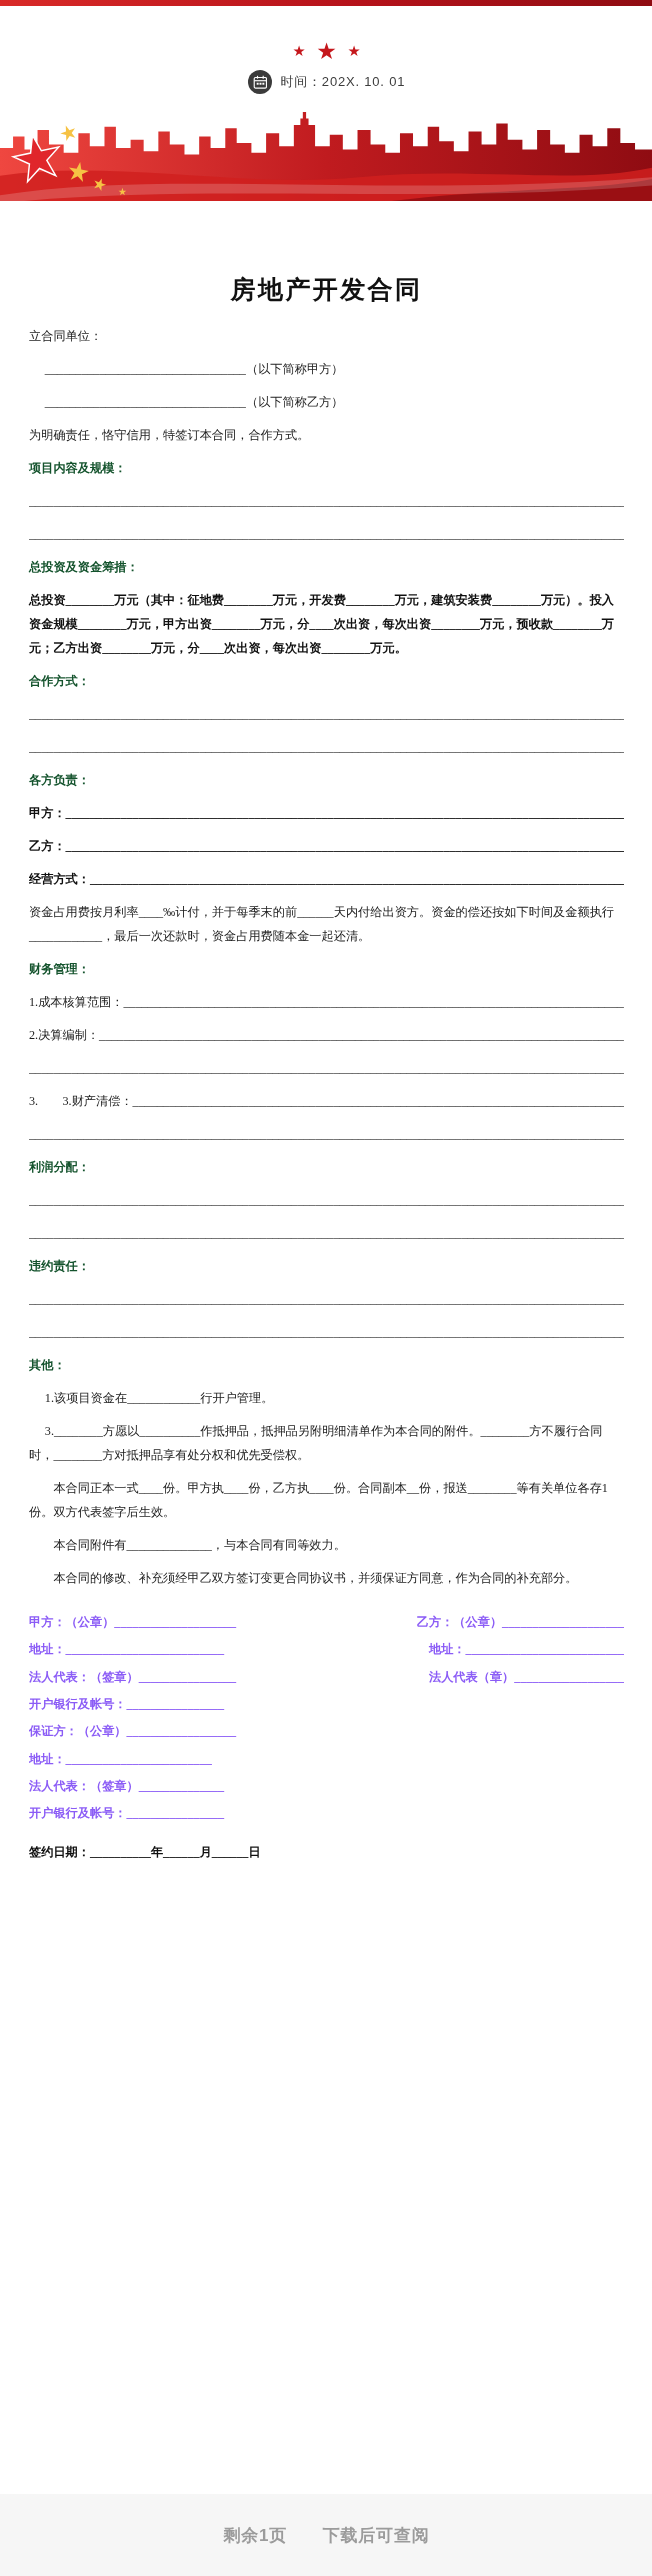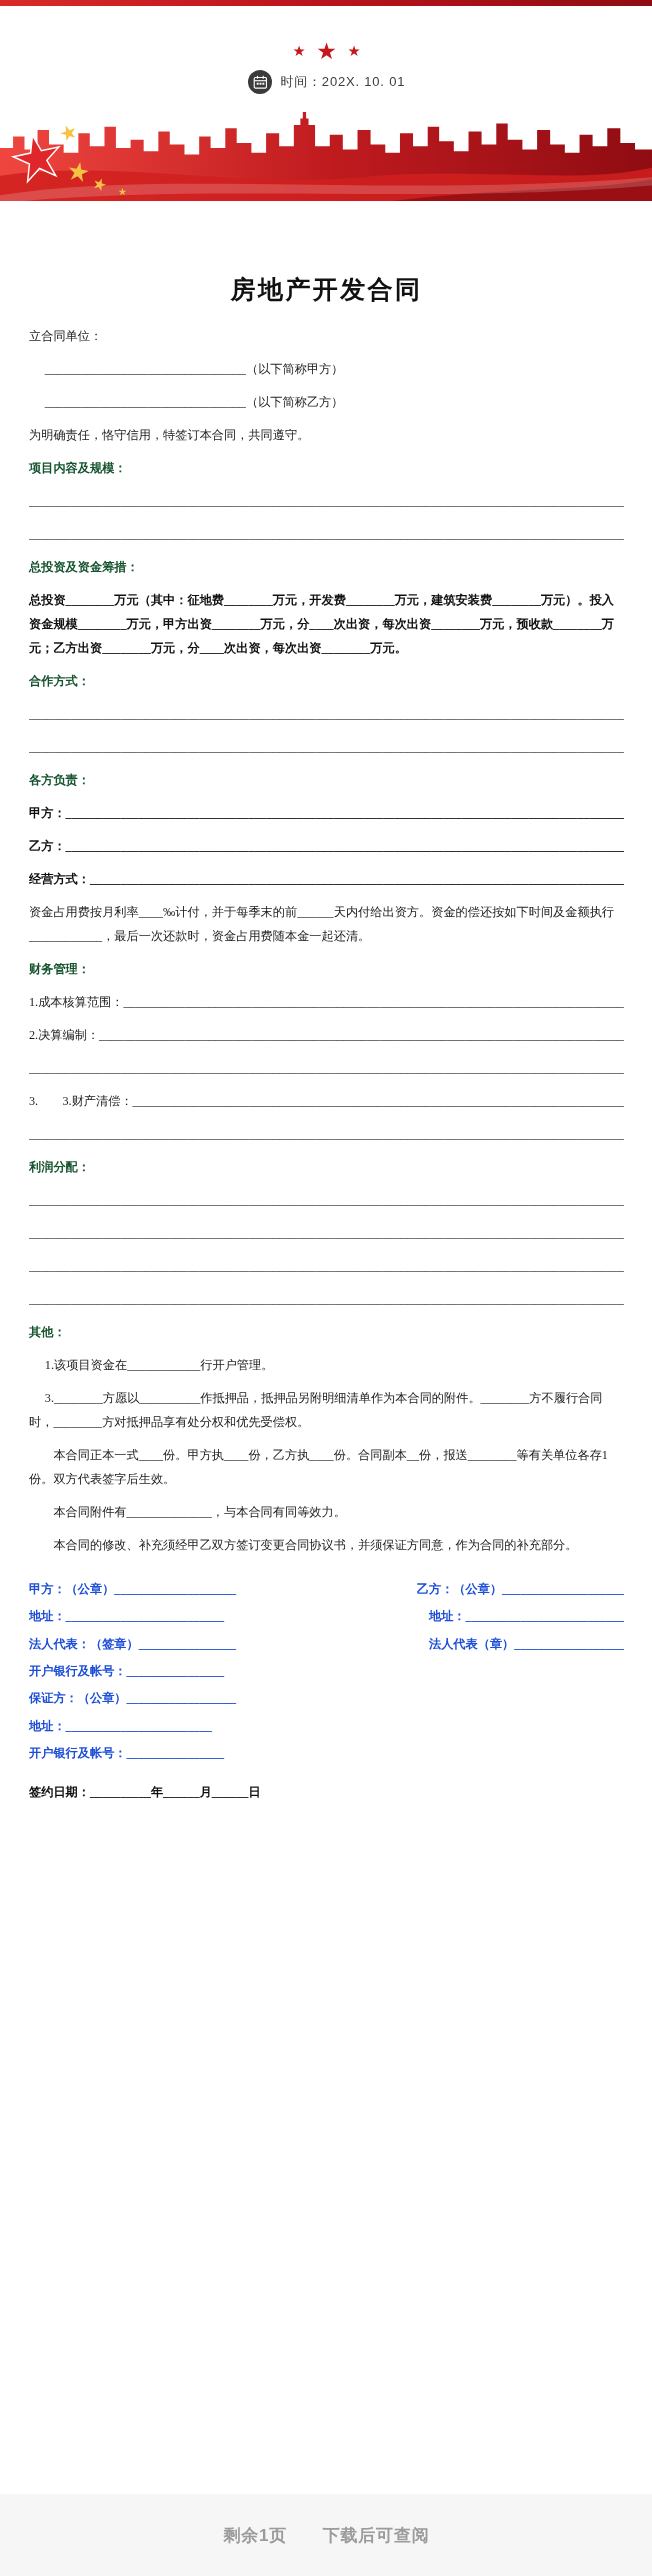--- a/index.html
+++ b/index.html
@@ -81,21 +81,21 @@
     display: flex;
     font-family: "Liberation Serif", "DejaVu Serif", serif;
     font-size: 12.2px;
   }
   .sig-col-left { width: 53%; }
   .sig-col-right { width: 47%; text-align: right; }
   .sg {
     margin: 3.3px 0;
     line-height: 24px;
     font-weight: 700;
-    color: #1d4ed8;
+    color: #8b5cf6;
     white-space: nowrap;
     overflow: hidden;
   }
   .date-line {
     width: 595px;
     margin: 11.4px auto 0;
     font-family: "Liberation Serif", "DejaVu Serif", serif;
     font-size: 12.2px;
     line-height: 24px;
     font-weight: 700;
@@ -170,21 +170,21 @@
       </g>
     </svg>
   </div>
 
   <h1 class="title">房地产开发合同</h1>
 
   <div class="doc">
     <p class="ln">立合同单位：</p>
     <p class="ln ind-sm">_________________________________（以下简称甲方）</p>
     <p class="ln ind-sm">_________________________________（以下简称乙方）</p>
-    <p class="ln">为明确责任，恪守信用，特签订本合同，共同遵守。</p>
+    <p class="ln">为明确责任，恪守信用，特签订本合同，合作方式。</p>
     <p class="ln sec">项目内容及规模：</p>
     <p class="ln rule"><span>________________________________________________________________________________________________________________________</span></p>
     <p class="ln rule"><span>________________________________________________________________________________________________________________________</span></p>
     <p class="ln sec">总投资及资金筹措：</p>
     <p class="ln bold">总投资________万元（其中：征地费________万元，开发费________万元，建筑安装费________万元）。投入资金规模________万元，甲方出资________万元，分____次出资，每次出资________万元，预收款________万元；乙方出资________万元，分____次出资，每次出资________万元。</p>
     <p class="ln sec">合作方式：</p>
     <p class="ln rule"><span>________________________________________________________________________________________________________________________</span></p>
     <p class="ln rule"><span>________________________________________________________________________________________________________________________</span></p>
     <p class="ln sec">各方负责：</p>
     <p class="ln fill bold"><span>甲方：</span><span>________________________________________________________________________________________________________________________</span></p>
@@ -193,38 +193,40 @@
     <p class="ln">资金占用费按月利率____‰计付，并于每季末的前______天内付给出资方。资金的偿还按如下时间及金额执行____________，最后一次还款时，资金占用费随本金一起还清。</p>
     <p class="ln sec">财务管理：</p>
     <p class="ln fill"><span>1.成本核算范围：</span><span>________________________________________________________________________________________________________________________</span></p>
     <p class="ln fill"><span>2.决算编制：</span><span>________________________________________________________________________________________________________________________</span></p>
     <p class="ln rule"><span>________________________________________________________________________________________________________________________</span></p>
     <p class="ln fill"><span>3.　　3.财产清偿：</span><span>________________________________________________________________________________________________________________________</span></p>
     <p class="ln rule"><span>________________________________________________________________________________________________________________________</span></p>
     <p class="ln sec">利润分配：</p>
     <p class="ln rule"><span>________________________________________________________________________________________________________________________</span></p>
     <p class="ln rule"><span>________________________________________________________________________________________________________________________</span></p>
+    <p class="ln sec">违约责任：</p>
     <p class="ln rule"><span>________________________________________________________________________________________________________________________</span></p>
     <p class="ln rule"><span>________________________________________________________________________________________________________________________</span></p>
     <p class="ln sec">其他：</p>
     <p class="ln ind-sm">1.该项目资金在____________行开户管理。</p>
     <p class="ln ind-sm">3.________方愿以__________作抵押品，抵押品另附明细清单作为本合同的附件。________方不履行合同时，________方对抵押品享有处分权和优先受偿权。</p>
     <p class="ln ind">本合同正本一式____份。甲方执____份，乙方执____份。合同副本__份，报送________等有关单位各存1份。双方代表签字后生效。</p>
     <p class="ln ind">本合同附件有______________，与本合同有同等效力。</p>
     <p class="ln ind">本合同的修改、补充须经甲乙双方签订变更合同协议书，并须保证方同意，作为合同的补充部分。</p>
   </div>
 
   <div class="sig-block">
     <div class="sig-col-left">
       <p class="sg">甲方：（公章）____________________</p>
       <p class="sg">地址：__________________________</p>
       <p class="sg">法人代表：（签章）________________</p>
       <p class="sg">开户银行及帐号：________________</p>
       <p class="sg">保证方：（公章）__________________</p>
       <p class="sg">地址：________________________</p>
+      <p class="sg">法人代表：（签章）______________</p>
       <p class="sg">开户银行及帐号：________________</p>
     </div>
     <div class="sig-col-right">
       <p class="sg">乙方：（公章）____________________</p>
       <p class="sg">地址：__________________________</p>
       <p class="sg">法人代表（章）__________________</p>
     </div>
   </div>
 
   <p class="date-line">签约日期：__________年______月______日</p>

